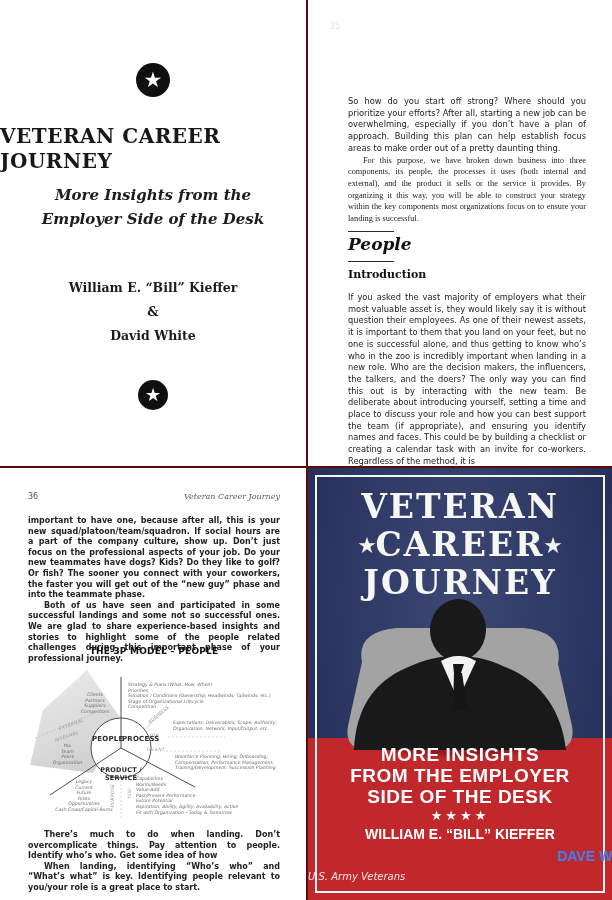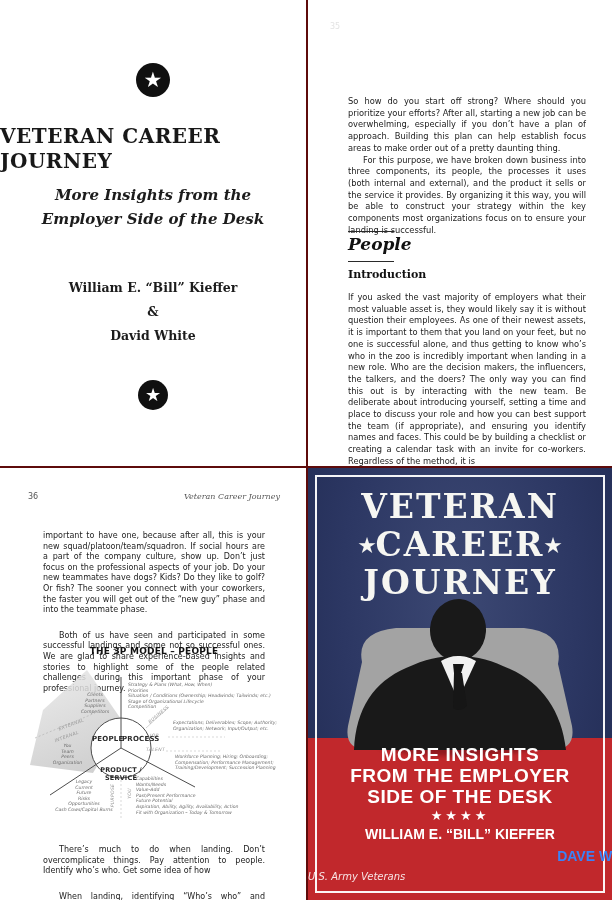--- a/index.html
+++ b/index.html
@@ -23,33 +23,33 @@
   .tp-author{left:0;width:306px;text-align:center;font-family:"DejaVu Serif",serif;font-weight:bold;
              font-size:12.5px;color:#1c1c1c;}
 
   
   #q-right{left:308px;top:0;width:304px;height:576px;}
   .rp-pagenum{left:22px;top:22px;font-size:8px;color:#e3e3e3;}
   .rp-heading{left:28px;top:46px;width:262px;text-align:center;font-weight:bold;font-size:10.5px;
               line-height:14px;color:#111;}
   .rp-body{left:40px;width:238px;font-size:8.3px;line-height:11.7px;text-align:justify;color:#222;}
   .rp-body p{margin:0;}
-  .rp-body p.indent{text-indent:15px;}
+  .rp-body p.indent{text-indent:15px;font-family:Liberation Serif, serif;}
   .people-rule{left:40px;width:46px;border-top:1px solid #2a2a2a;height:0;}
   .people-head{left:40px;top:234px;font-family:"DejaVu Serif",serif;font-style:italic;font-weight:bold;
                font-size:17px;color:#111;}
   .intro-head{left:40px;top:268px;font-family:"DejaVu Serif",serif;font-weight:bold;font-size:11px;color:#111;}
 
   
   #q-left{left:0;top:468px;width:306px;height:432px;}
   .lp-header{left:28px;top:24px;width:252px;display:flex;justify-content:space-between;
              font-size:8px;color:#555;}
   .lp-header .runhead{font-family:"DejaVu Serif",serif;font-style:italic;}
   .lp-body{left:28px;width:252px;font-size:8px;line-height:10.6px;text-align:justify;color:#222;}
-  .lp-body p{margin:15px;}
+  .lp-body p{margin:0;font-weight:bold;}
   .lp-body p.indent{text-indent:16px;}
   .fig-title{left:28px;top:178px;width:252px;text-align:center;font-weight:bold;font-size:9px;
              letter-spacing:.2px;color:#111;}
   
   #diagram{left:8px;top:192px;width:292px;height:170px;}
   #diagram svg{position:absolute;left:0;top:0;}
   .dg{position:absolute;font-size:4.6px;line-height:5.6px;font-style:italic;color:#6e6e6e;}
   .dg.centered{text-align:center;}
   .dg-axis{position:absolute;font-size:4.6px;color:#9a9a9a;letter-spacing:.3px;font-style:italic;}
   .dg-seg{position:absolute;font-size:7px;font-weight:bold;color:#2a2a2a;font-style:normal;

